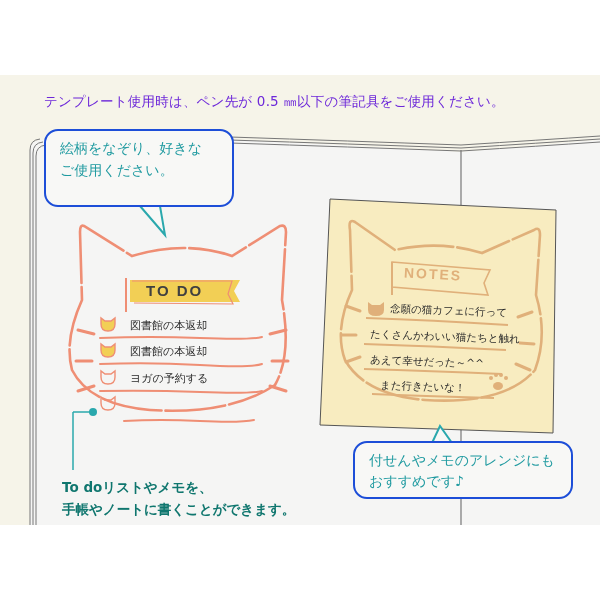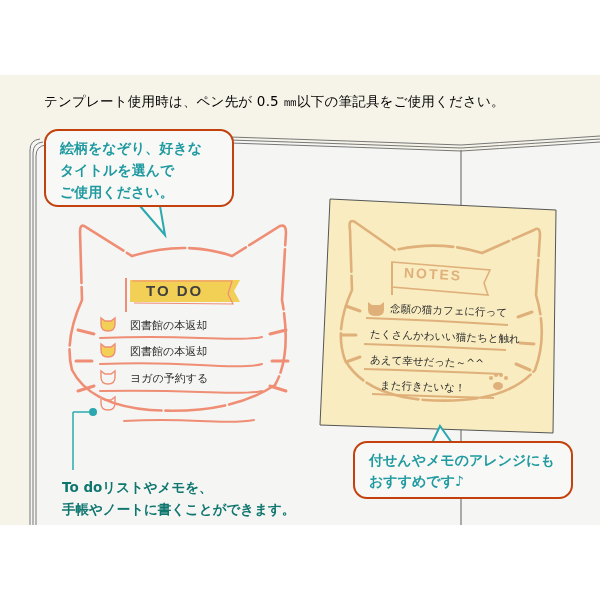--- a/index.html
+++ b/index.html
@@ -1,20 +1,20 @@
 <!DOCTYPE html>
 <html><head>
 <meta charset="utf-8">
 <style>
   html,body{margin:0;padding:0;}
   body{width:600px;height:600px;position:relative;background:#ffffff;overflow:hidden;font-family:"DejaVu Sans",sans-serif;}
   .band{position:absolute;left:0;top:75px;width:600px;height:450px;background:#f6f4e9;}
-  .top-note{position:absolute;left:44px;top:93px;font-size:13.5px;color:#000000;letter-spacing:0.2px;white-space:nowrap;}
+  .top-note{position:absolute;left:44px;top:93px;font-size:13.5px;color:#6d28d9;letter-spacing:0.2px;white-space:nowrap;}
   .notebook{position:absolute;left:0;top:0;width:600px;height:600px;}
-  .bubble{position:absolute;background:#f8f8f6;border:2px solid #c2410c;border-radius:14px;color:#1f9aa0;font-weight:bold;}
+  .bubble{position:absolute;background:#f8f8f6;border:2px solid #1d4ed8;border-radius:14px;color:#1f9aa0;font-weight:normal;}
   .bubble1{left:44px;top:129px;width:190px;height:78px;font-size:14px;line-height:22px;padding:6px 0 0 14px;box-sizing:border-box;}
   .bubble2{left:353px;top:441px;width:220px;height:58px;font-size:14px;line-height:21px;padding:7px 8px 0 14px;box-sizing:border-box;}
   .bubble .line{display:block;white-space:nowrap;}
   .caption{position:absolute;left:62px;top:476px;color:#0f766e;font-size:13.5px;font-weight:bold;line-height:22px;}
   .caption .line{display:block;white-space:nowrap;}
   .hand{font-family:"DejaVu Sans",sans-serif;color:#2a2a2a;font-size:11px;white-space:nowrap;}
   .todo-item{position:absolute;}
   .notes-line{position:absolute;font-size:10.5px;}
   .banner-text{position:absolute;font-family:"Liberation Sans",sans-serif;letter-spacing:2px;}
 </style>
@@ -126,21 +126,20 @@
 
 <div class="banner-text" style="left:404px;top:266px;font-size:14px;color:#e0b07a;font-weight:bold;transform:rotate(3deg);">NOTES</div>
 
 <div class="notes-line hand" style="left:390px;top:304px;transform:rotate(2deg);">念願の猫カフェに行って</div>
 <div class="notes-line hand" style="left:370px;top:330px;transform:rotate(2deg);">たくさんかわいい猫たちと触れ</div>
 <div class="notes-line hand" style="left:370px;top:355px;transform:rotate(2deg);">あえて幸せだった～^^</div>
 <div class="notes-line hand" style="left:380px;top:380px;transform:rotate(2deg);">また行きたいな！</div>
 
 <div class="bubble bubble1">
   <span class="line">絵柄をなぞり、好きな</span>
-  <span class="line">タイトルを選んで</span>
   <span class="line">ご使用ください。</span>
 </div>
 
 <div class="caption">
   <span class="line">To doリストやメモを、</span>
   <span class="line">手帳やノートに書くことができます。</span>
 </div>
 
 <div class="bubble bubble2">
   <span class="line">付せんやメモのアレンジにも</span>

